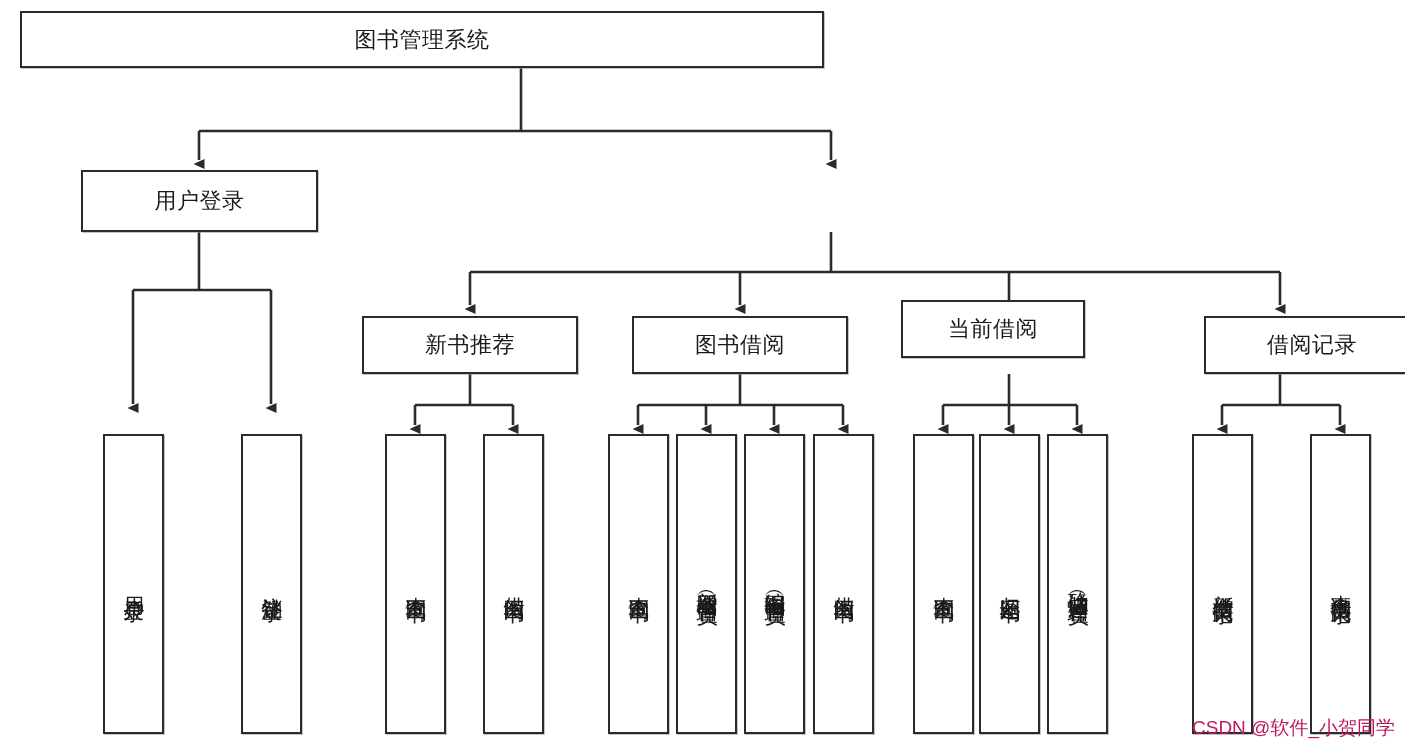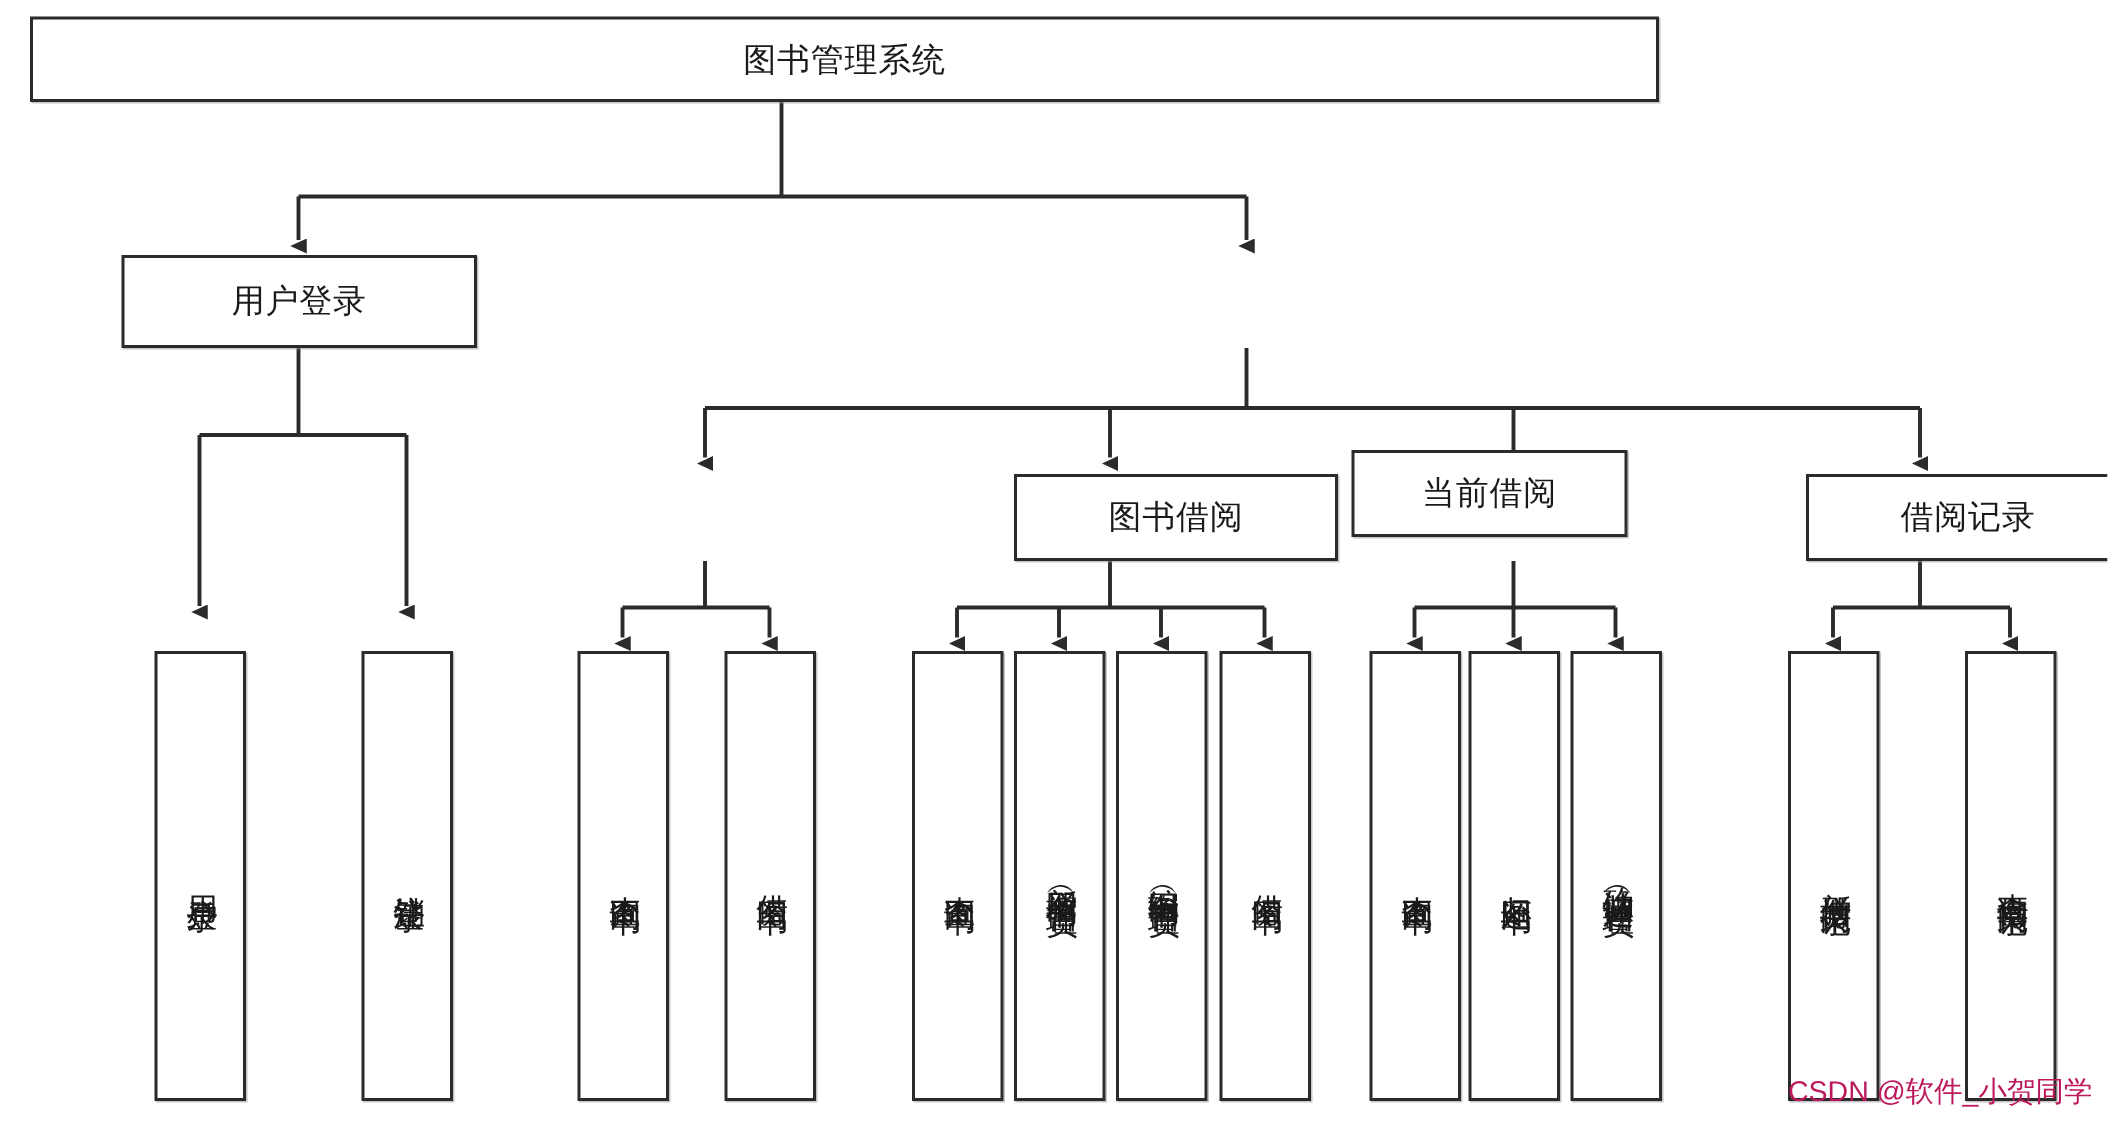--- a/index.html
+++ b/index.html
@@ -117,29 +117,32 @@
       <path d="M1009,405 L1009,425" marker-end="url(#arrow)"></path>
       <path d="M1077,405 L1077,425" marker-end="url(#arrow)"></path>
 
       <path d="M1280,374 L1280,405"></path>
       <path d="M1222,405 L1340,405"></path>
       <path d="M1222,405 L1222,425" marker-end="url(#arrow)"></path>
       <path d="M1340,405 L1340,425" marker-end="url(#arrow)"></path>
     </g>
   </svg>
 
-  <div class="node root horiz" style="left:20px; top:11px; width:1086px; height:57px;justify-content:center;">
+  <div class="node root horiz" style="left:20px; top:11px; width:804px; height:57px;justify-content:center;">
     <span class="label">图书管理系统</span>
   </div>
 
   <div class="node horiz" style="left:81px; top:170px; width:237px; height:62px;">
     <span class="label">用户登录</span>
   </div>
 
-  <div class="node horiz" style="left:632px; top:316px; width:216px; height:58px;margin-left:44px;">
+  <div class="node horiz" style="left:362px; top:316px; width:216px; height:58px;">
+    <span class="label">新书推荐</span>
+  </div>
+  <div class="node horiz" style="left:632px; top:316px; width:216px; height:58px;">
     <span class="label">图书借阅</span>
   </div>
   <div class="node horiz" style="left:901px; top:300px; width:184px; height:58px;">
     <span class="label">当前借阅</span>
   </div>
   <div class="node horiz" style="left:1172px; top:316px; width:216px; height:58px;margin-left:32px;">
     <span class="label">借阅记录</span>
   </div>
 
   <div class="node vert" style="left:103px; top:434px; width:61px; height:300px;">

